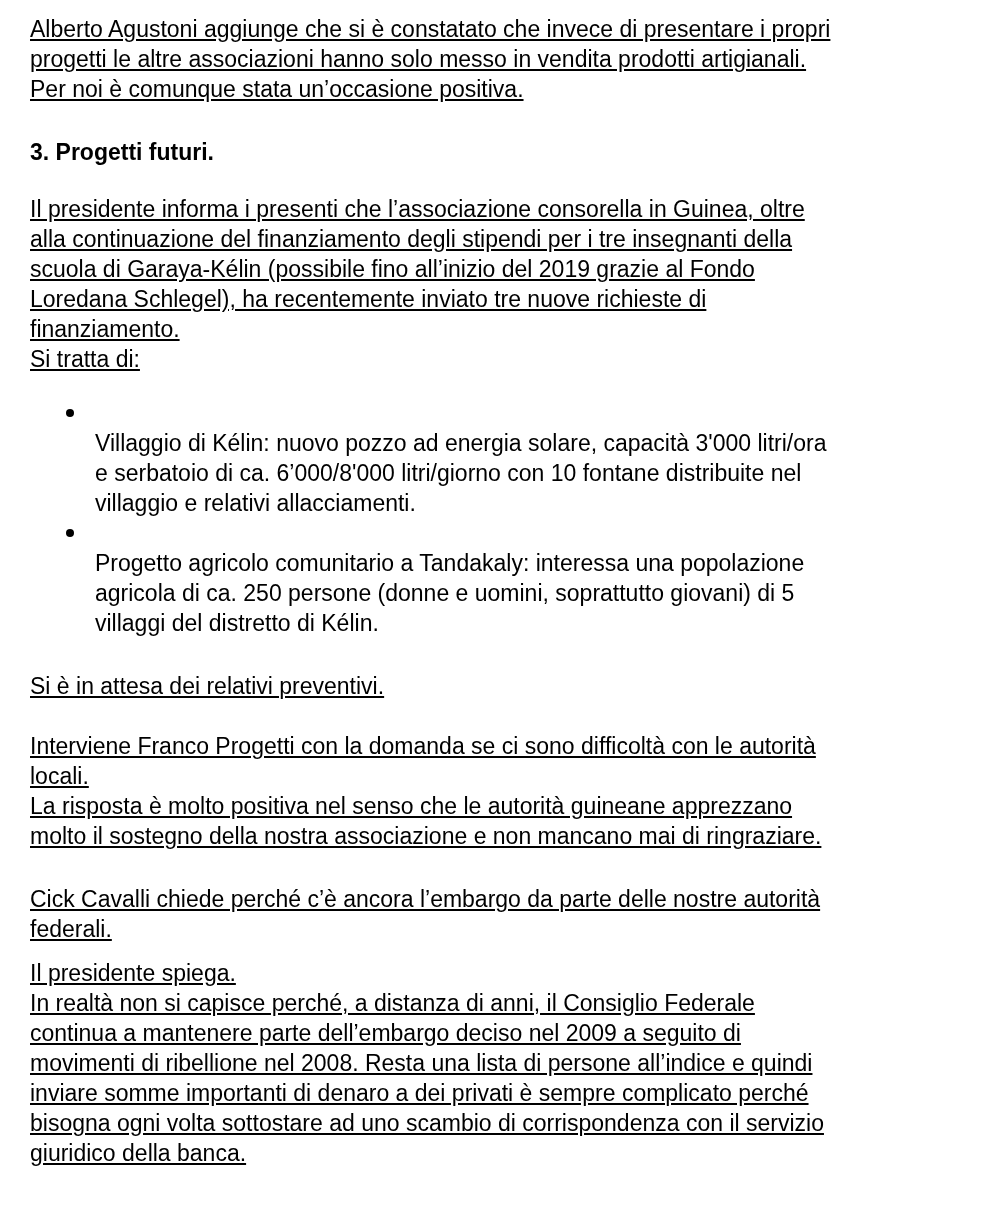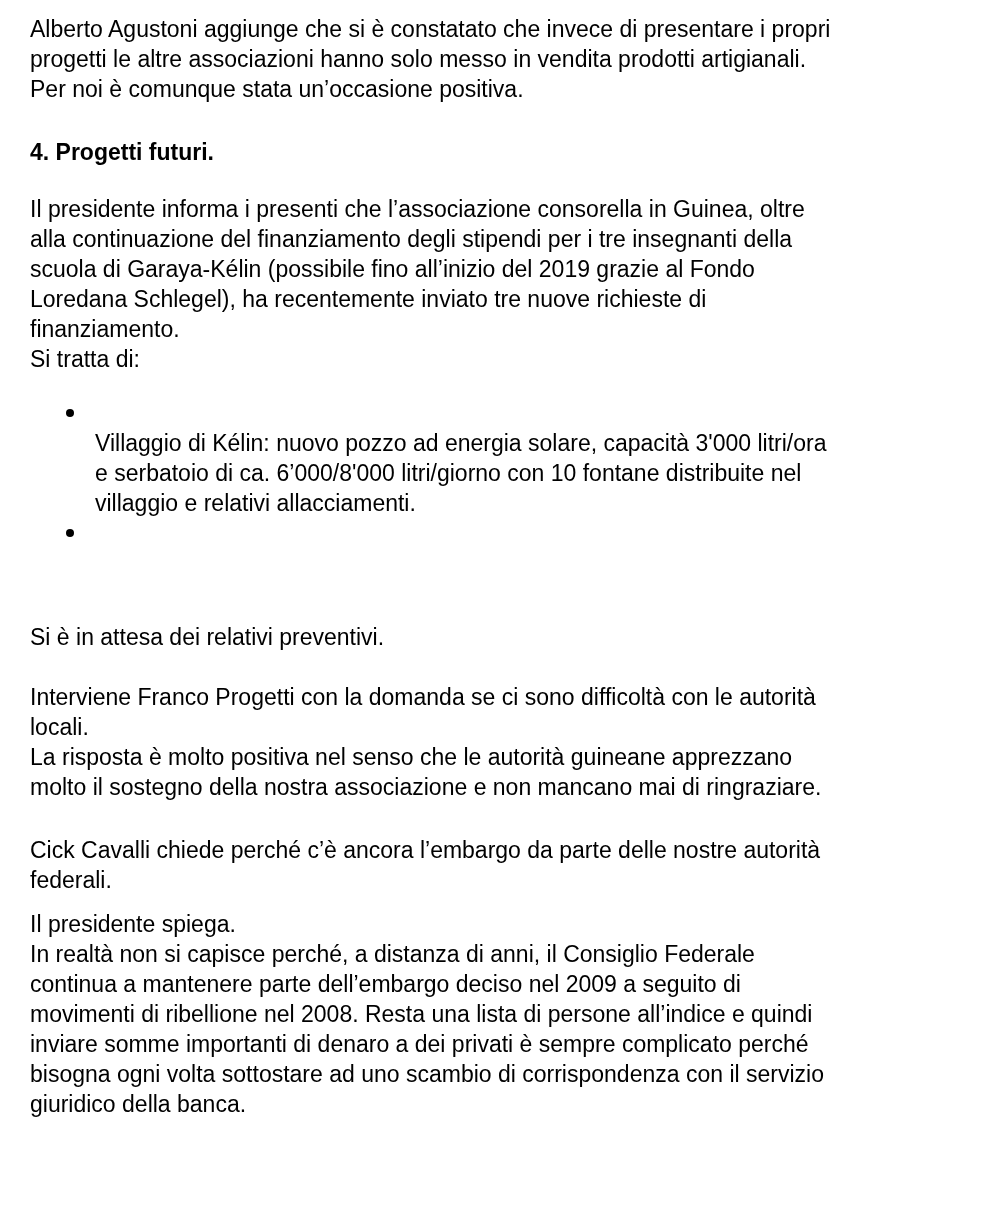--- a/index.html
+++ b/index.html
@@ -14,34 +14,35 @@
     padding: 14px 5px 0 30px;
     color: #000000;
     font-family: "Liberation Sans", sans-serif;
     font-size: 23px;
     line-height: 30px;
     overflow: hidden;
   }
   .para {
     margin: 0;
     white-space: pre-line;
+    text-decoration: underline;
   }
   .heading {
     margin: 0 0 27px 0;
     font-size: 23px;
     font-weight: bold;
     white-space: pre-line;
   }
   .mb33 { margin-bottom: 33px; }
   .mb36 { margin-bottom: 24px; }
   .mb30 { margin-bottom: 30px; }
   .mb27 { margin-bottom: 14px; }
   ul.bullets {
     list-style: none;
-    margin: 0 0 44px 0;
+    margin: 0 0 33px 0;
     padding: 0;
   }
   ul.bullets li {
     position: relative;
     padding-left: 65px;
     white-space: pre-line;
   }
   ul.bullets .dot {
     position: absolute;
     left: 36px;
@@ -52,37 +53,39 @@
     border-radius: 50%;
   }
 </style>
 </head>
 <body>
 
 <p class="para mb33">Alberto Agustoni aggiunge che si è constatato che invece di presentare i propri
 progetti le altre associazioni hanno solo messo in vendita prodotti artigianali.
 Per noi è comunque stata un’occasione positiva.</p>
 
-<h2 class="heading">4. Progetti futuri.</h2>
+<h2 class="heading">3. Progetti futuri.</h2>
 
 <p class="para mb36">Il presidente informa i presenti che l’associazione consorella in Guinea, oltre
 alla continuazione del finanziamento degli stipendi per i tre insegnanti della
 scuola di Garaya-Kélin (possibile fino all’inizio del 2019 grazie al Fondo
 Loredana Schlegel), ha recentemente inviato tre nuove richieste di
 finanziamento.
 Si tratta di:</p>
 
 <ul class="bullets">
   <li>
     <span class="dot"></span><span>Villaggio di Kélin: nuovo pozzo ad energia solare, capacità 3'000 litri/ora
 e serbatoio di ca. 6’000/8'000 litri/giorno con 10 fontane distribuite nel
 villaggio e relativi allacciamenti.</span>
   </li>
   <li>
-    <span class="dot"></span>
+    <span class="dot"></span><span>Progetto agricolo comunitario a Tandakaly: interessa una popolazione
+agricola di ca. 250 persone (donne e uomini, soprattutto giovani) di 5
+villaggi del distretto di Kélin.</span>
   </li>
 </ul>
 
 <p class="para mb30">Si è in attesa dei relativi preventivi.</p>
 
 <p class="para mb33">Interviene Franco Progetti con la domanda se ci sono difficoltà con le autorità
 locali.
 La risposta è molto positiva nel senso che le autorità guineane apprezzano
 molto il sostegno della nostra associazione e non mancano mai di ringraziare.</p>
 

